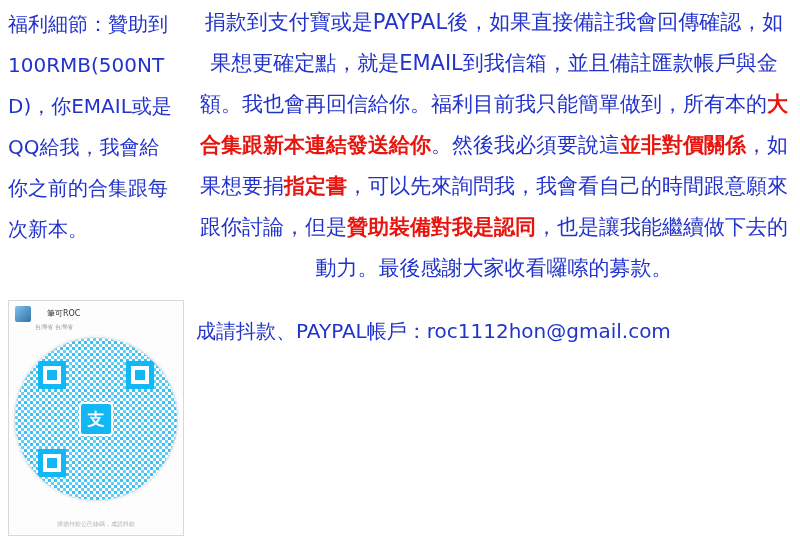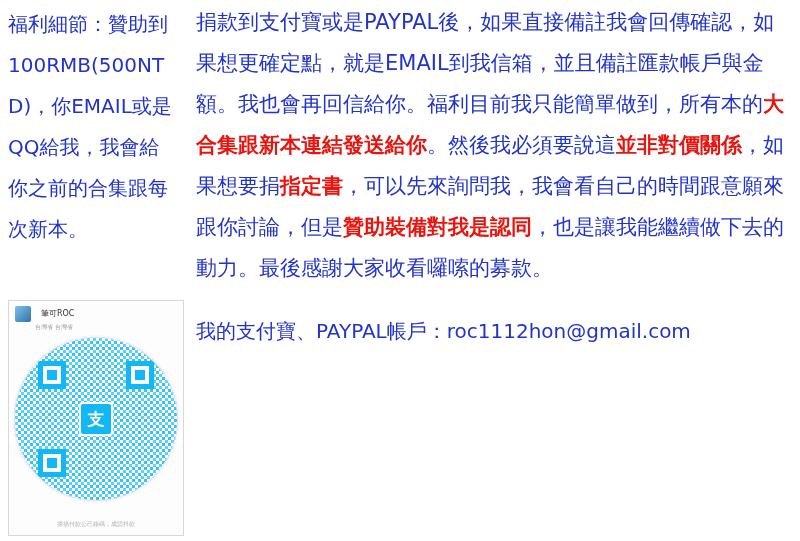--- a/index.html
+++ b/index.html
@@ -45,21 +45,21 @@
     width: 176px;
     height: 236px;
     border: 1px solid #d8d8d8;
     background: #fdfdfd;
     box-sizing: border-box;
     overflow: hidden;
   }
   .qr-head {
     display: flex;
     align-items: center;
-    gap: 10px;
+    gap: 16px;
     padding: 5px 6px 0 6px;
   }
   .qr-avatar {
     width: 16px;
     height: 16px;
     border-radius: 2px;
     background: linear-gradient(135deg,#7fc2e8,#2f73a8);
     flex: none;
   }
   .qr-name {
@@ -129,20 +129,21 @@
     font-size: 23px;
     line-height: 38px;
     font-weight: bold;
     margin-bottom: 2px;
   }
   .body-text {
     color: #2233cc;
     font-size: 21px;
     line-height: 41px;
     letter-spacing: 0px;
+    text-align: center;
   }
   .body-text .red {
     color: #e8150f;
     font-weight: bold;
   }
   .contact {
     margin-top: 22px;
     color: #2233cc;
     font-size: 20px;
     line-height: 40px;
@@ -201,17 +202,17 @@
       </svg>
       <div class="qr-center-logo">支</div>
     </div>
 
     <div class="qr-foot">掃描付款公己線碼，成請抖款</div>
   </div>
 
   <div class="right-col">
     <div class="body-text"><span>捐款到支付寶或是PAYPAL後，如果直接備註我會回傳確認，如果想更確定點，就是EMAIL到我信箱，並且備註匯款帳戶與金額。我也會再回信給你。福利目前我只能簡單做到，所有本的</span><span class="red">大合集跟新本連結發送給你</span><span>。然後我必須要說這</span><span class="red">並非對價關係</span><span>，如果想要捐</span><span class="red">指定書</span><span>，可以先來詢問我，我會看自己的時間跟意願來跟你討論，但是</span><span class="red">贊助裝備對我是認同</span><span>，也是讓我能繼續做下去的動力。最後感謝大家收看囉嗦的募款。</span></div>
     <div class="contact">
-      <div><span>我的支付寶、PAYPAL帳戶：</span><span>roc1112hon@gmail.com</span></div>
+      <div><span>成請抖款、PAYPAL帳戶：</span><span>roc1112hon@gmail.com</span></div>
     </div>
   </div>
 
 </div>
 
 </body></html>

